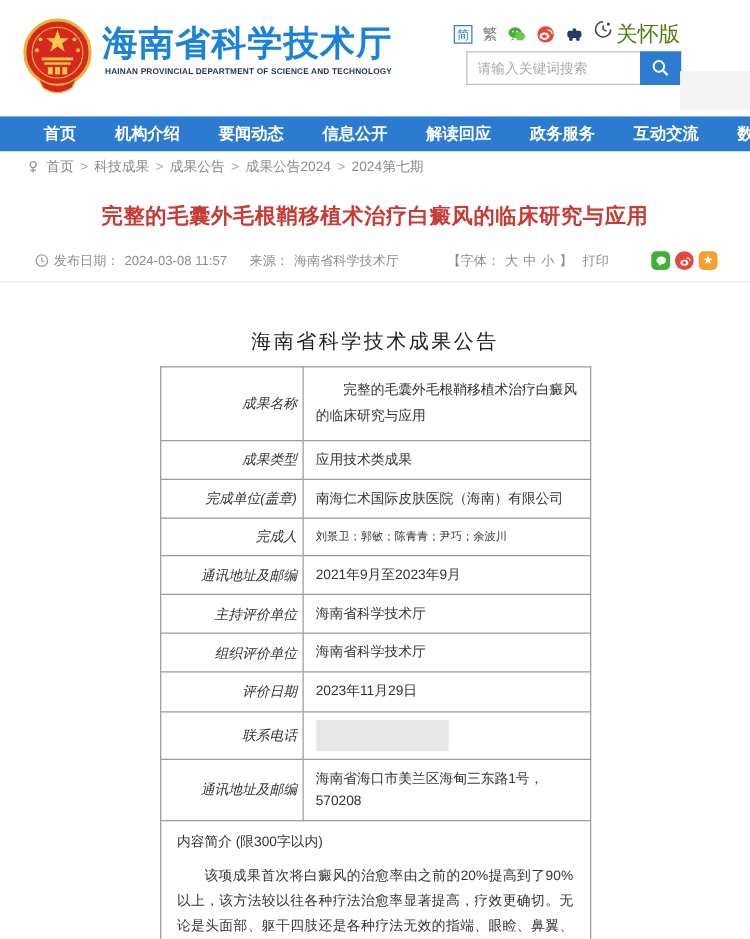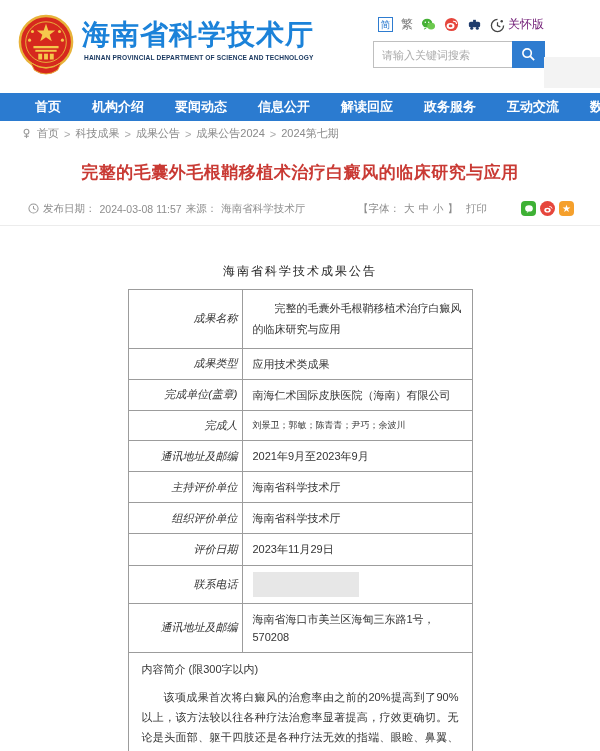--- a/index.html
+++ b/index.html
@@ -9,54 +9,54 @@
   
   .header { position:relative; height:93px; background:#fff; }
   .logo { position:absolute; left:17px; top:14px; width:58px; height:62px; }
   .site-title { position:absolute; left:82px; top:16px; color:#1b82d9; font-size:28px; font-weight:bold; letter-spacing:1px; white-space:nowrap; }
   .site-subtitle { position:absolute; left:84px; top:54px; font-size:6.6px; font-weight:bold; color:#17365e; letter-spacing:0.15px; white-space:nowrap; }
 
   .toolbar { position:absolute; right:56px; top:16px; display:flex; align-items:center; gap:8px; font-size:12px; color:#555; }
   .lang-box { display:inline-flex; align-items:center; justify-content:center; width:15px; height:15px; border:1px solid #2e7cd0; color:#2e7cd0; font-size:10px; cursor:pointer; }
   .lang-plain { color:#777; font-size:12px; cursor:pointer; }
   .tb-icon { width:15px; height:15px; display:inline-block; }
-  .care { display:inline-flex; align-items:flex-end; gap:3px; color:#701a75; font-size:12px; cursor:pointer; }
+  .care { display:inline-flex; align-items:flex-start; gap:3px; color:#4d7c0f; font-size:17px; cursor:pointer; }
 
   .search { position:absolute; right:55px; top:41px; display:flex; }
   .search input { width:139px; height:27px; border:1px solid #bfbfbf; border-right:none; font-size:11px; padding:0 8px; color:#666; outline:none; }
   .search input::placeholder { color:#aaa; }
   .search button { width:33px; height:27px; background:#2e7cd0; border:none; display:flex; align-items:center; justify-content:center; cursor:pointer; }
   .corner-box { position:absolute; right:0; top:57px; width:56px; height:31px; background:#f3f3f3; }
 
   
   .nav { height:28px; background:#2b7bd0; display:flex; align-items:center; padding-left:35px; }
   .nav-item { color:#fff; font-size:13px; font-weight:bold; margin-right:31px; white-space:nowrap; cursor:pointer; }
 
   
   .breadcrumb { height:25px; display:flex; align-items:center; padding-left:21px; font-size:11px; color:#999; gap:5px; }
   .crumb { color:#8a8a8a; cursor:pointer; }
   .crumb-sep { color:#aaa; }
 
   
   .article-title { margin-top:15px; text-align:center; color:#c93a34; font-size:17px; font-weight:bold; letter-spacing:0.5px; }
   .meta { margin-top:17px; padding:0 26px 0 28px; display:flex; align-items:center; font-size:10.5px; color:#8d8d8d; }
   .meta-left { display:flex; align-items:center; gap:4px; }
-  .meta-src { }
+  .meta-src { margin-left:14px; }
   .meta-fonts { margin-left:auto; display:flex; align-items:center; gap:4px; }
   .font-size-btn { cursor:pointer; }
   .print-btn { margin-left:4px; cursor:pointer; }
   .meta-icons { margin-left:34px; display:flex; align-items:center; gap:4px; }
   .share { width:15px; height:15px; border-radius:4px; display:inline-flex; align-items:center; justify-content:center; cursor:pointer; }
   .share.wechat { background:#3eb135; }
   .share.weibo  { background:#e6463c; border-radius:50%; }
   .share.star   { background:#f5a02c; color:#fff; font-size:10px; line-height:1; }
   .divider { margin-top:9px; border-top:1px solid #ececec; }
 
   
-  .doc-heading { margin-top:37px; text-align:center; font-size:12px; color:#222; font-weight:400; letter-spacing:2px; }
+  .doc-heading { margin-top:37px; text-align:center; font-size:16px; color:#222; font-weight:400; letter-spacing:2px; }
   table.doc { width:345px; margin:9px auto 0 auto; border-collapse:collapse; font-size:11px; color:#333; table-layout:fixed; }
   table.doc td { border:1px solid #9c9c9c; vertical-align:middle; }
   td.lbl { width:114px; text-align:right; padding:7px 4px;font-style:italic; }
   td.val { padding:6px 10px; line-height:1.65; }
   tr.row-title td.val { text-indent:2em; line-height:1.9; padding-top:8px; padding-bottom:8px; }
   tr.row-people td.val { font-size:9px; }
   .redact { width:106px; height:25px; background:#e7e7e7; filter:blur(0.5px); }
   td.summary { padding:9px 13px 10px 13px; }
   .summary-label { font-size:11px; color:#333; }
   .summary-text { margin-top:10px; font-size:11px; color:#333; line-height:1.82; text-indent:2em; text-align:justify; }

